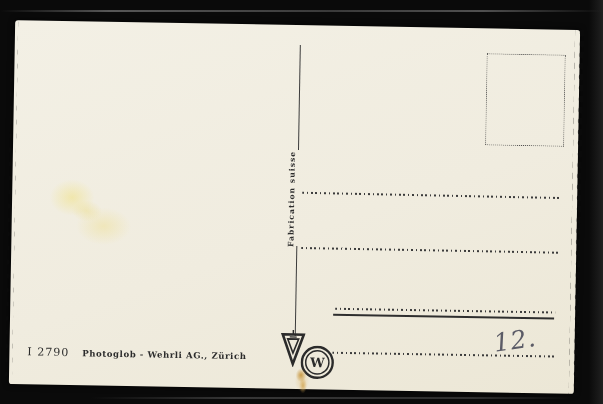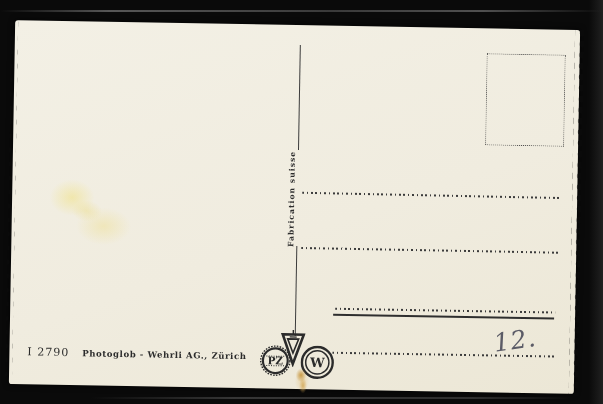--- a/index.html
+++ b/index.html
@@ -94,29 +94,20 @@
     <div class="solidline"></div>
     <div class="dotline dline4"></div>
 
     <div class="handwriting">12.</div>
 
     <div class="imprint">
       <span class="imprint-number">I 2790</span>
       <span class="imprint-publisher">Photoglob - Wehrli AG., Zürich</span>
     </div>
 
-    <div class="logo logo-pz">
-      <svg width="32" height="32" viewBox="0 0 32 32">
-        <circle cx="16" cy="16" r="14.6" fill="none" stroke="#2b2b2b" stroke-width="1.4" stroke-dasharray="1.6 1.3"></circle>
-        <circle cx="16" cy="16" r="12.4" fill="none" stroke="#2b2b2b" stroke-width="2.2"></circle>
-        <path d="M7 11.5 H25" stroke="#2b2b2b" stroke-width="1" stroke-dasharray="1 1.4" fill="none"></path>
-        <path d="M7 21 H25" stroke="#2b2b2b" stroke-width="1" stroke-dasharray="1 1.4" fill="none"></path>
-        <text x="16" y="19.6" font-size="10.5" text-anchor="middle">PZ</text>
-      </svg>
-    </div>
 
     <div class="logo logo-v">
       <svg width="25" height="37" viewBox="0 0 25 37">
         <line x1="12.5" y1="0" x2="12.5" y2="4" stroke="#2b2b2b" stroke-width="1.4"></line>
         <polygon points="2,4.5 23,4.5 12.5,34" fill="none" stroke="#2b2b2b" stroke-width="2.6"></polygon>
         <polygon points="7,9 18,9 12.5,23" fill="none" stroke="#2b2b2b" stroke-width="1.6"></polygon>
         <line x1="9" y1="7" x2="16" y2="7" stroke="#2b2b2b" stroke-width="1.2"></line>
       </svg>
     </div>
 

